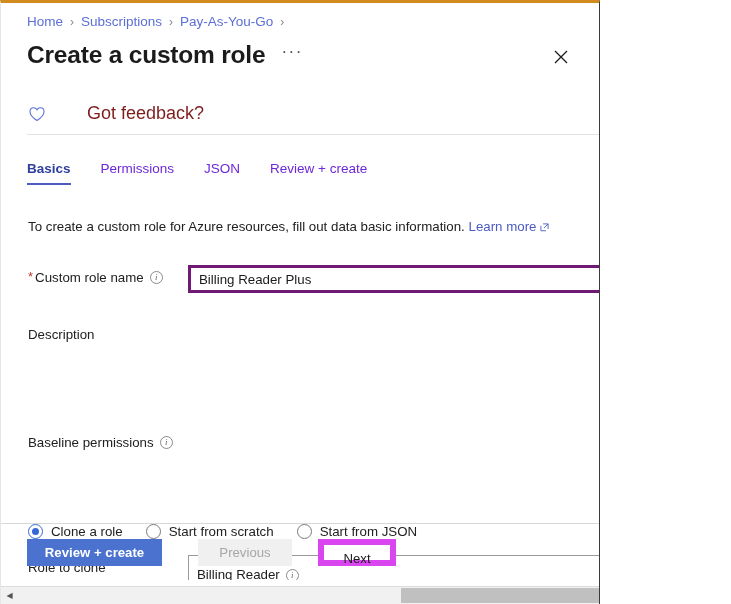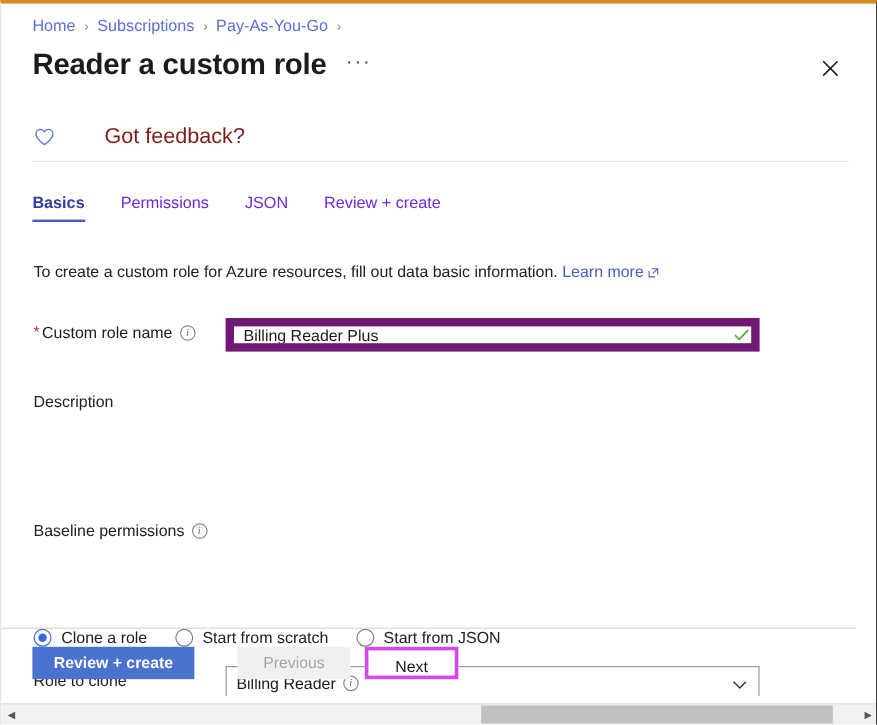--- a/index.html
+++ b/index.html
@@ -6,21 +6,21 @@
   html, body {
     margin: 0; padding: 0;
     width: 731px; height: 604px;
     overflow: hidden;
     background: #ffffff;
     font-family: "Liberation Sans", sans-serif;
   }
 
   #app {
     position: relative;
-    width: 731px;
+    width: 600px;
     height: 604px;
     background: #ffffff;
     border-top: 3px solid #d18b1f;
     border-left: 1px solid #e6e6e6;
     border-right: 1px solid #3a3a3a;
     overflow: hidden;
     text-decoration: underline;
   }
 
   
@@ -196,21 +196,21 @@
     margin-left: 6px;
     cursor: pointer;
     line-height: 1;
   }
 
   .field-cell { flex: 1; }
 
   .text-input {
     width: 445px;
     height: 28px;
-    border: 7px solid #701a75;
+    border: 3px solid #701a75;
     background: #ffffff;
     font-size: 13.3px;
     color: #1b1b1b;
     padding: 0 28px 0 8px;
     font-family: "Liberation Sans", sans-serif;
     outline: none;
   }
   .input-wrap { position: relative; width: 445px; }
   .check-icon {
     position: absolute;
@@ -273,21 +273,21 @@
   }
 
   
   .select-wrap {
     position: relative;
     width: 445px;
     height: 28px;
     border: 1px solid #9a9a9a;
     background: #fff;
     display: flex;
-    align-items: center;
+    align-items: flex-end;
     padding: 0 8px;
     cursor: pointer;
   }
   .select-value {
     font-size: 13.3px;
     color: #1b1b1b;
   }
   .chevron-down {
     position: absolute;
     right: 9px; top: 8px;
@@ -326,23 +326,23 @@
   .btn-disabled {
     background: #f0f0f0;
     color: #a6a6a6;
     min-width: 94px;
     margin-left: 36px;
     cursor: default;
   }
   .btn-secondary {
     background: #ffffff;
     color: #1b1b1b;
-    border: 3px solid #d946ef;
+    border: 6px solid #d946ef;
     min-width: 78px;
-    margin-left: 12px;
+    margin-left: 26px;
   }
 
   
   .hscroll {
     position: absolute;
     left: 0; bottom: 0;
     width: 731px; height: 18px;
     background: #f1f1f1;
     border-top: 1px solid #dcdcdc;
     display: flex;
@@ -387,21 +387,21 @@
   <div class="breadcrumb">
     <span class="crumb">Home</span>
     <span class="crumb-sep">›</span>
     <span class="crumb">Subscriptions</span>
     <span class="crumb-sep">›</span>
     <span class="crumb">Pay-As-You-Go</span>
     <span class="crumb-sep">›</span>
   </div>
 
   <div class="title-row">
-    <span class="page-title">Reader a custom role</span>
+    <span class="page-title">Create a custom role</span>
     <span class="ellipsis-menu">···</span>
   </div>
 
   <div class="close-btn">
     <svg width="14" height="14" viewBox="0 0 14 14">
       <path d="M1 1 L13 13 M13 1 L1 13" stroke="currentColor" stroke-width="1.3" fill="none"></path>
     </svg>
   </div>
 
   <div class="feedback-row">

